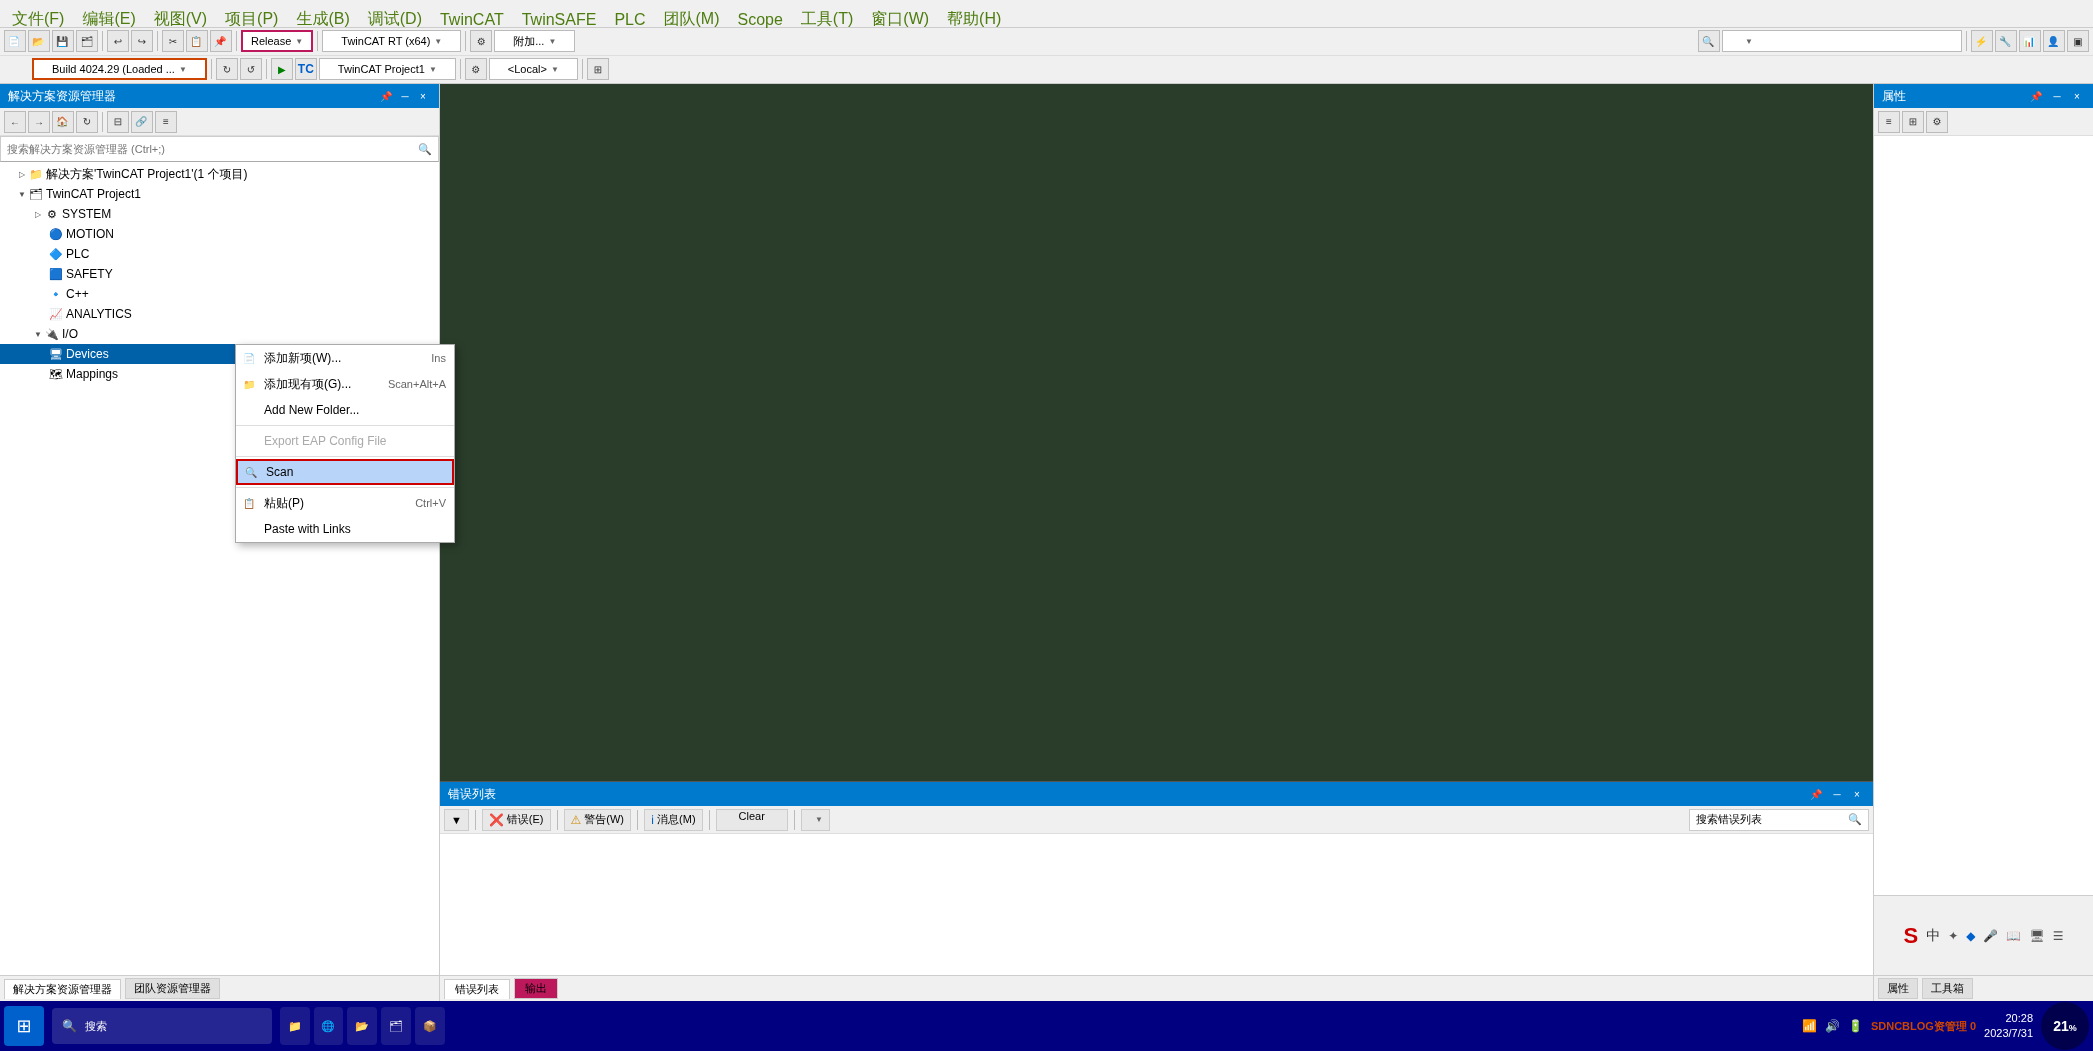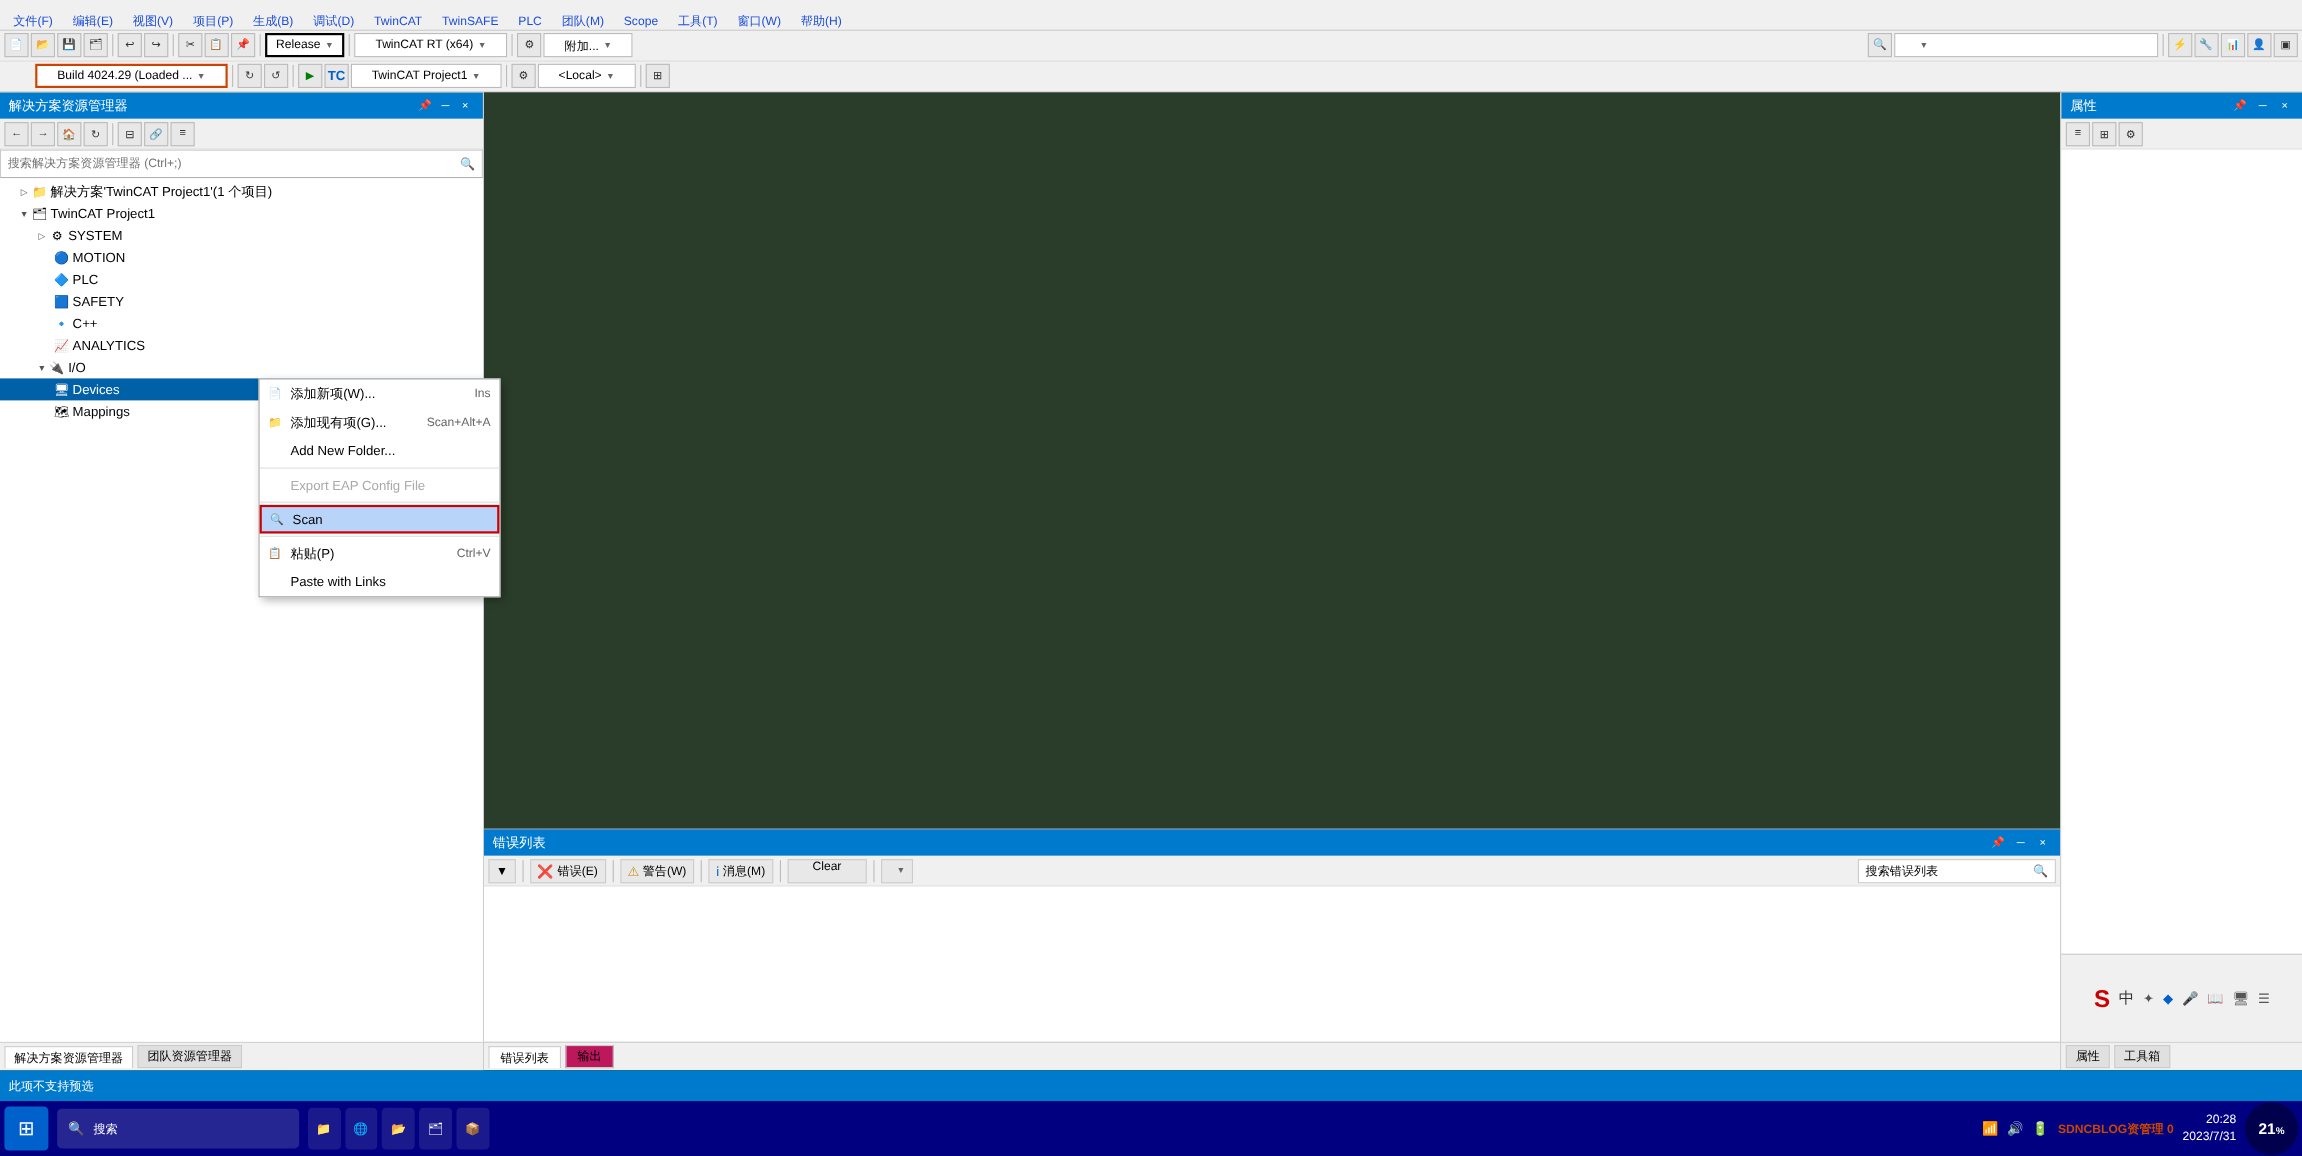--- a/index.html
+++ b/index.html
@@ -40,22 +40,22 @@
       background: #f0f0f0;
       display: flex;
       align-items: center;
       padding: 0 4px;
       border-bottom: 1px solid #ccc;
       gap: 2px;
       flex-shrink: 0;
     }
     .menu-item {
       padding: 2px 8px;
-      font-size: 11px;
-      color: #1d4ed8;
+      font-size: 16px;
+      color: #4d7c0f;
       cursor: pointer;
       white-space: nowrap;
       margin-top: 12px;
     }
 
     
     .toolbar-area {
       height: 56px;
       background: #f0f0f0;
       border-bottom: 1px solid #ccc;
@@ -107,21 +107,21 @@
       padding: 0 18px;
       font-size: 11px;
       display: flex;
       align-items: center;
       cursor: pointer;
       white-space: nowrap;
     }
 
     
     .release-btn {
-      border: 2px solid #000000;
+      border: 2px solid #be185d;
       background: #fff;
       padding: 1px 8px;
       font-size: 11px;
       height: 22px;
       display: flex;
     }
 
     
     .main-content {
       flex: 1;
@@ -842,23 +842,20 @@
         <span style="font-size:12px; color:#555;">🖥</span>
         <span style="font-size:12px; color:#555;">☰</span>
       </div>
       <div class="props-footer">
         <div class="props-footer-tab">属性</div>
         <div class="props-footer-tab">工具箱</div>
       </div>
     </div>
   </div>
 
-  <div class="status-bar">
-    <span style="font-size:11px; color:white;">此项不支持预选</span>
-  </div>
 
   <div class="taskbar">
     <div class="taskbar-start">
       <span>⊞</span>
     </div>
     <div style="margin-left:8px; display:flex; align-items:center; background:rgba(255,255,255,0.15); border-radius:4px; height:36px; padding:0 10px; width:220px; gap:8px;">
       <span>🔍</span>
       <span style="color:white; font-size:11px;">搜索</span>
     </div>
     <div class="taskbar-items">

